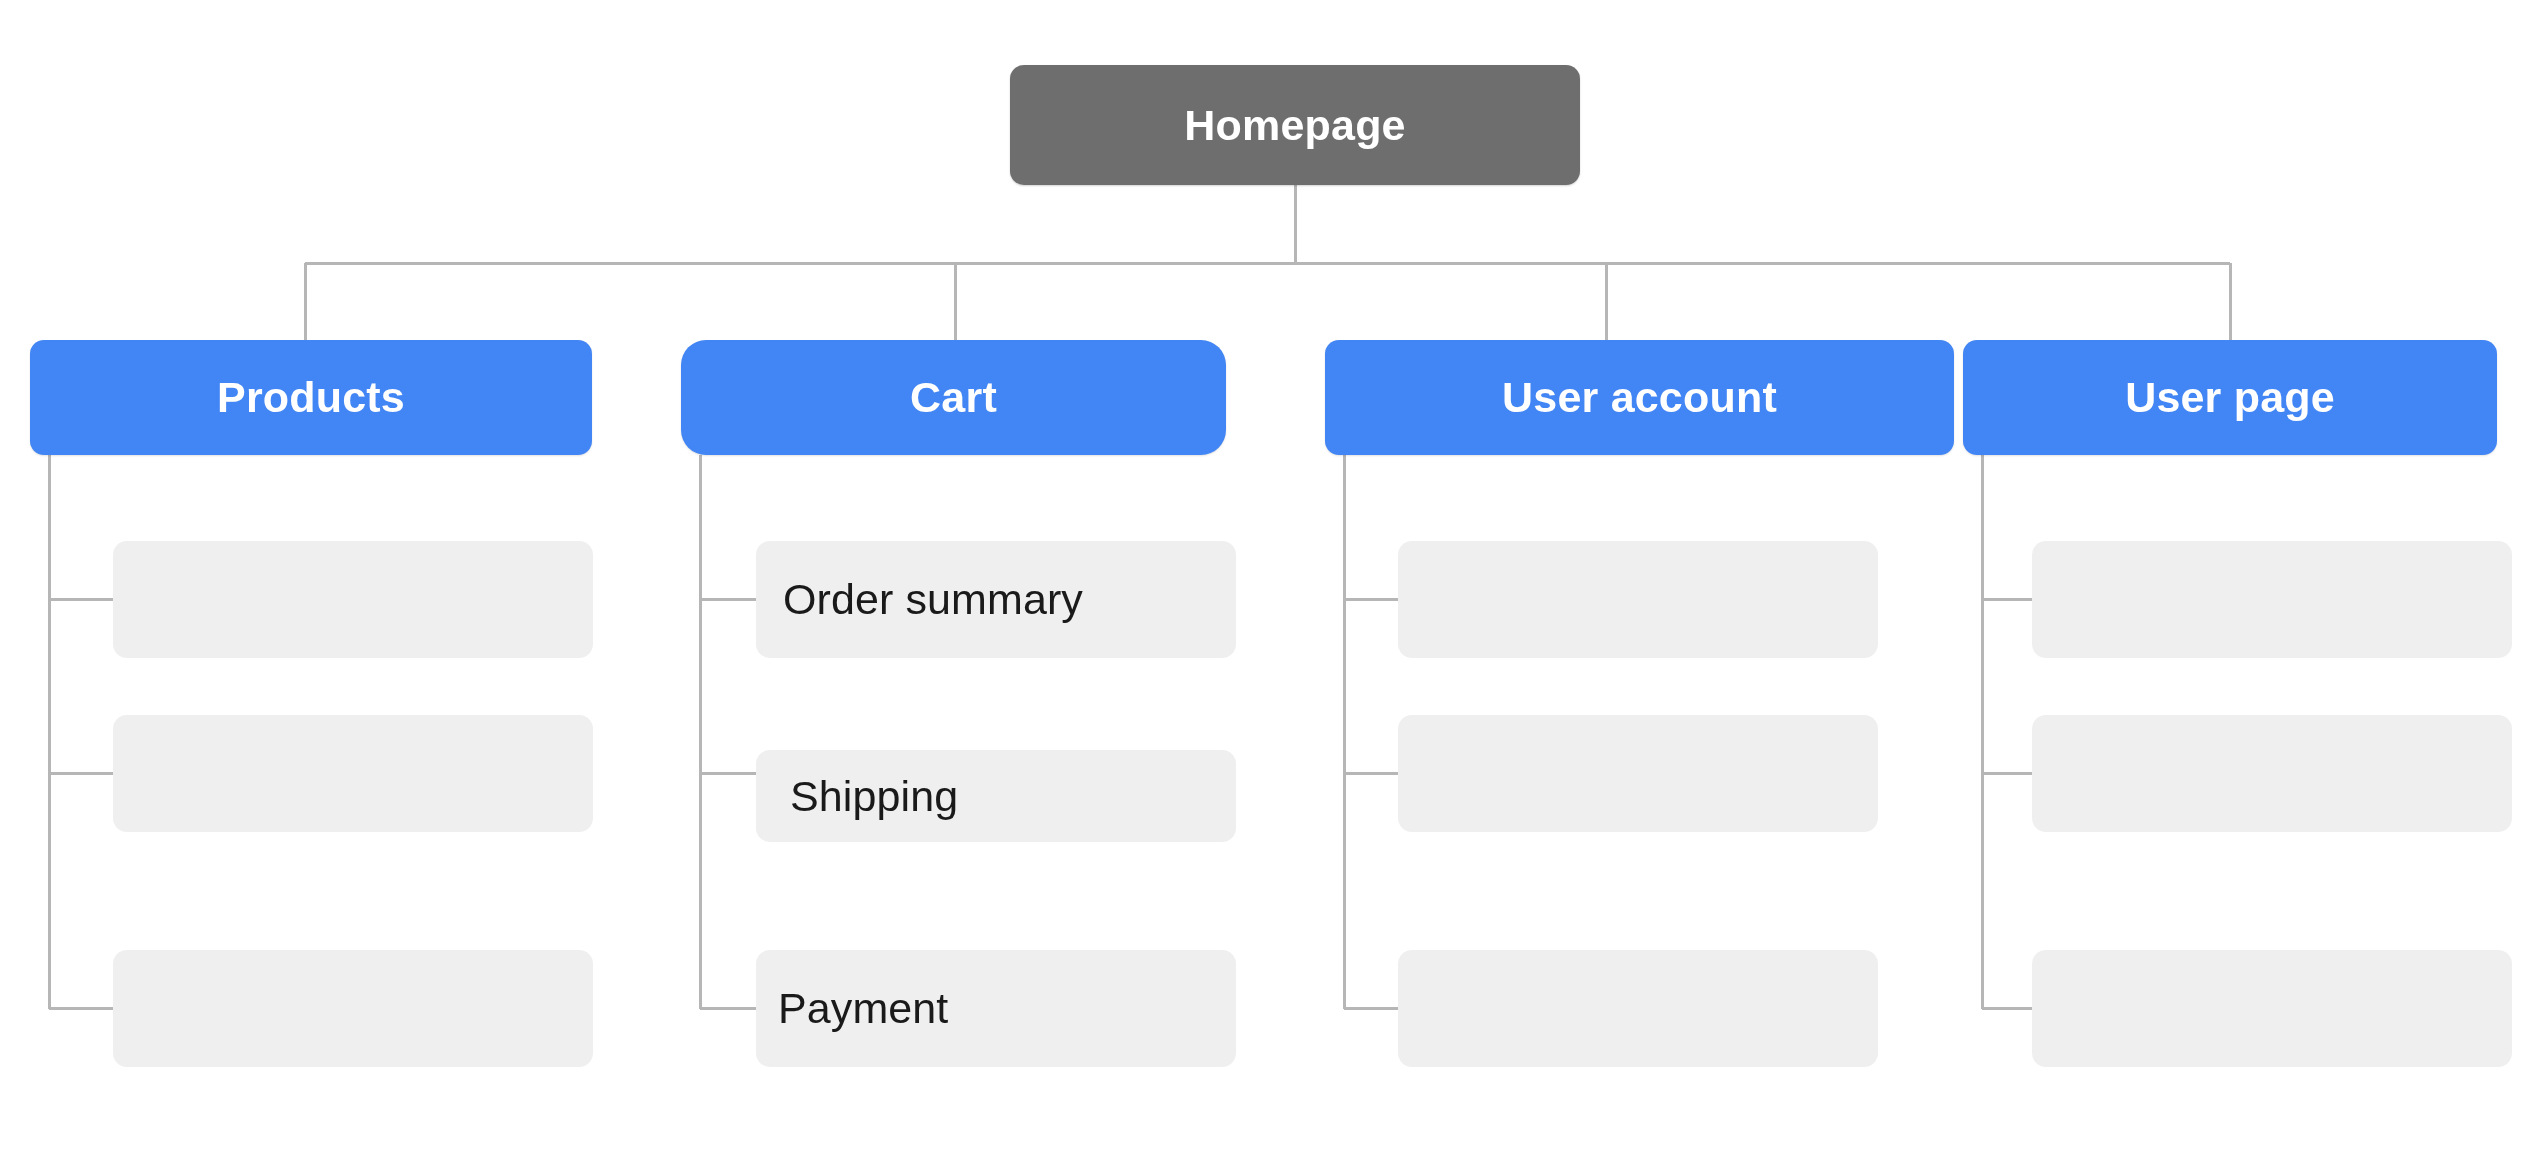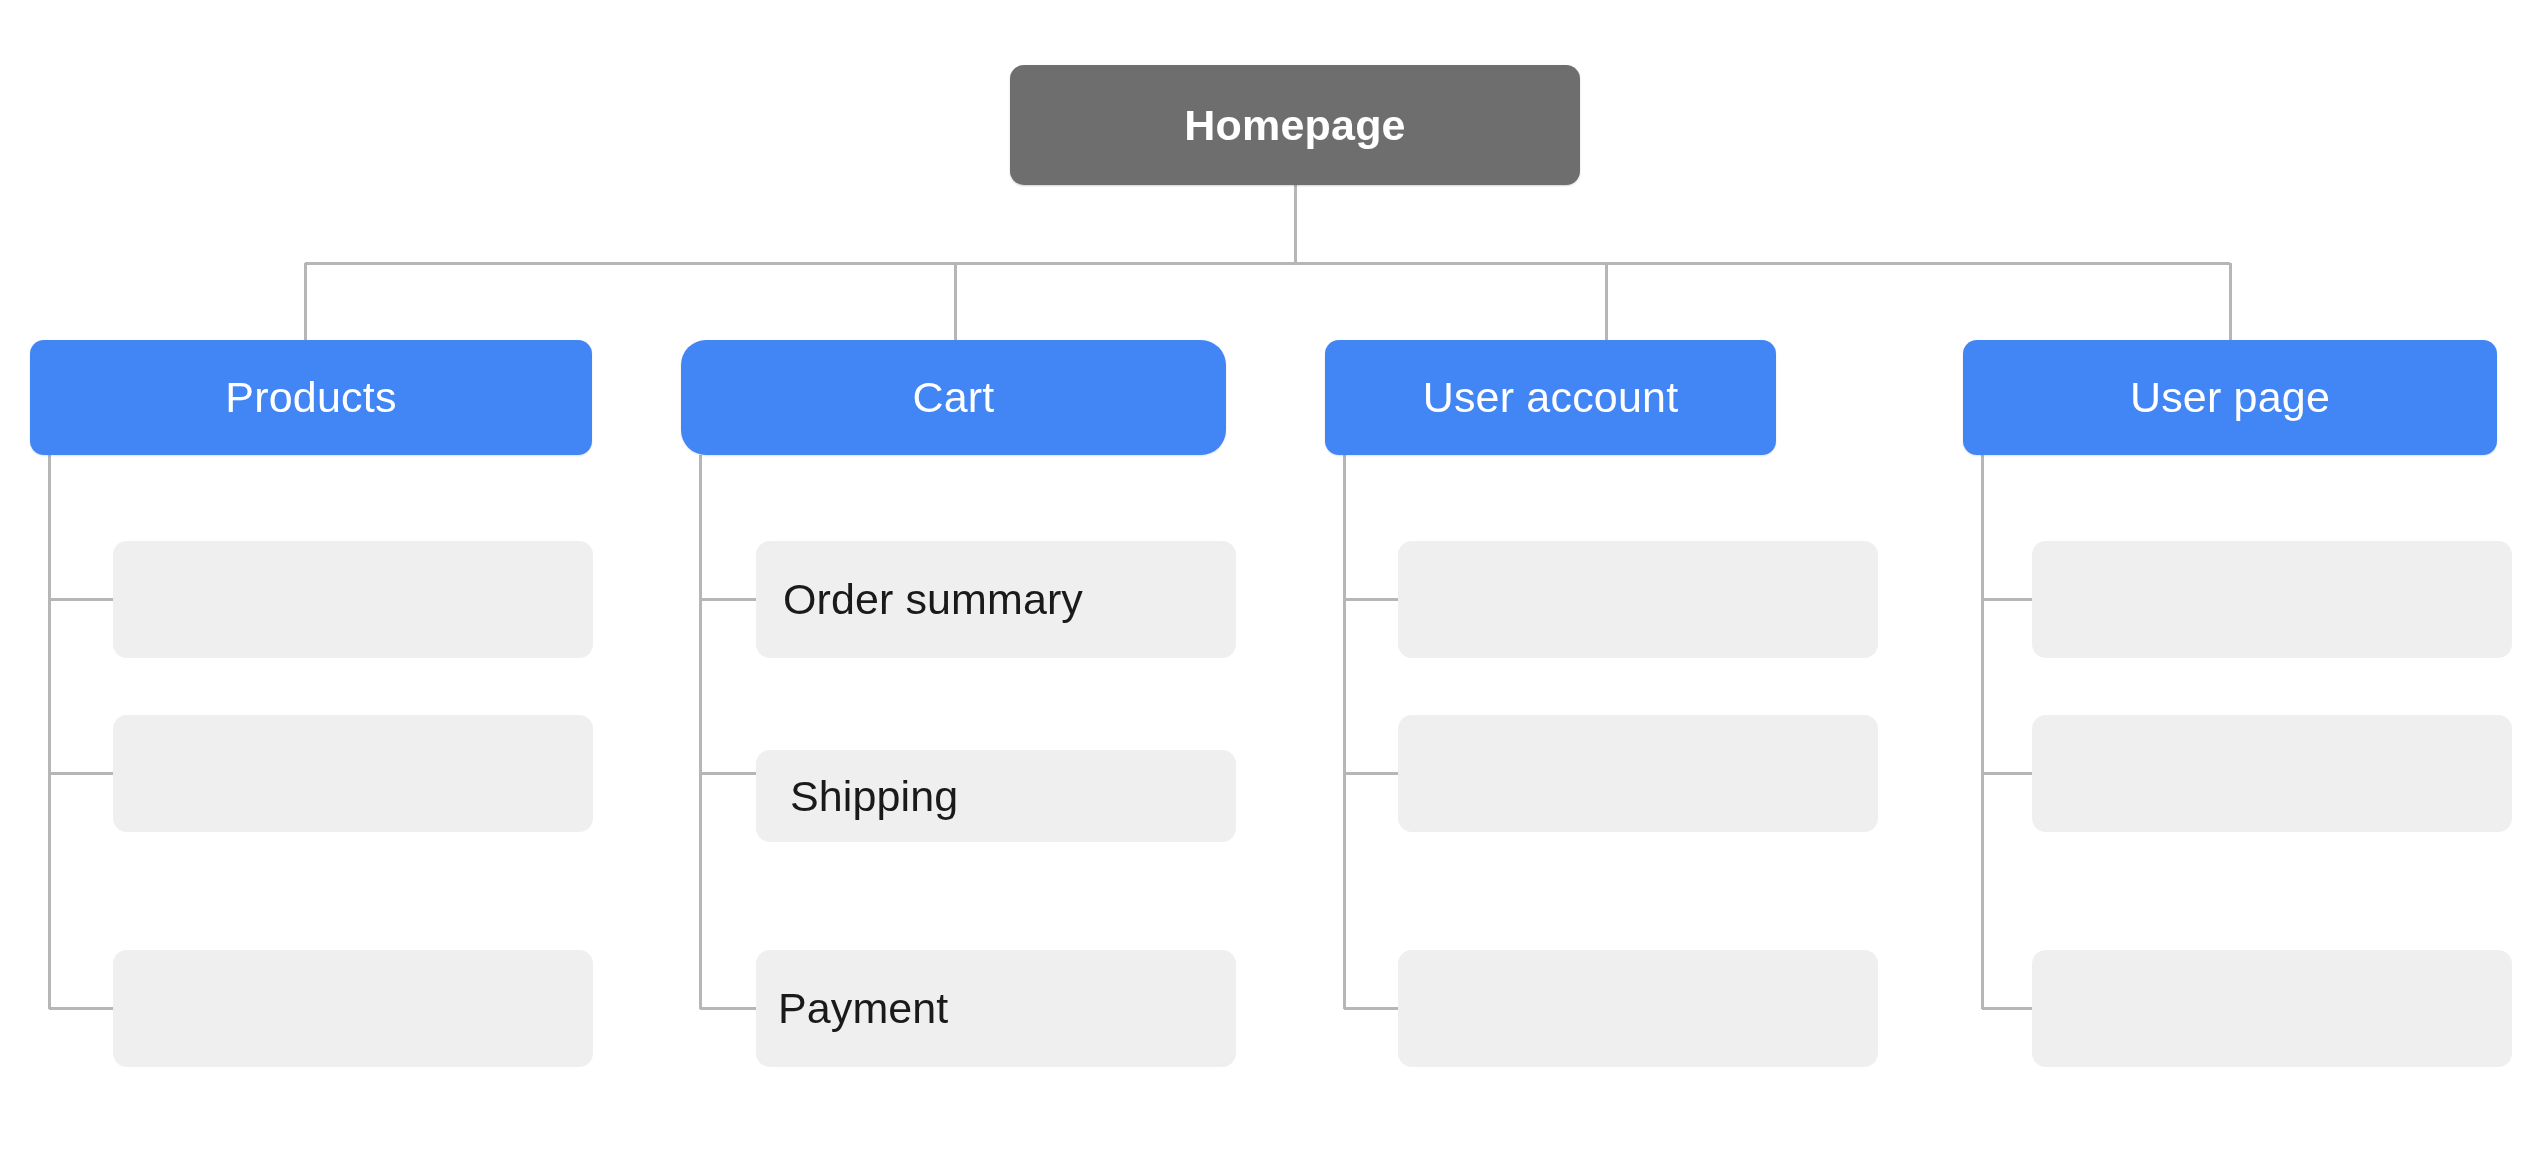--- a/index.html
+++ b/index.html
@@ -62,21 +62,21 @@
 
   .node-section {
     background: #4285f4;
     border-radius: 14px;
     justify-content: center;
     box-shadow: 0 1px 2px rgba(0,0,0,0.12);
   }
   .node-section .node-label {
     color: #ffffff;
     font-size: 43px;
-    font-weight: normal;
+    font-weight: bold;
     letter-spacing: 0.2px;
   }
 
   .node-page {
     background: #efefef;
     border-radius: 14px;
     justify-content: flex-start;
     padding-left: 34px;
   }
   .node-page .node-label {
@@ -141,21 +141,21 @@
       </div>
       <div class="node node-page" style="left: 756px; top: 541px; width: 480px; height: 117px; padding-left: 27px;">
         <span class="node-label">Order summary</span>
       </div>
       <div class="node node-page" style="left: 756px; top: 715px; width: 480px; height: 92px; margin-top: 35px;">
         <span class="node-label">Shipping</span>
       </div>
       <div class="node node-page" style="left: 756px; top: 950px; width: 480px; height: 117px; padding-left: 22px;">
         <span class="node-label">Payment</span>
       </div>
-      <div class="node node-section" style="left: 1325px; top: 340px; width: 451px; height: 115px;">
+      <div class="node node-section" style="left: 1325px; top: 340px; width: 629px; height: 115px;">
         <span class="node-label">User account</span>
       </div>
       <div class="node node-page is-empty" style="left: 1398px; top: 541px; width: 480px; height: 117px;">
         <span class="node-label"></span>
       </div>
       <div class="node node-page is-empty" style="left: 1398px; top: 715px; width: 480px; height: 117px;">
         <span class="node-label"></span>
       </div>
       <div class="node node-page is-empty" style="left: 1398px; top: 950px; width: 480px; height: 117px;">
         <span class="node-label"></span>

